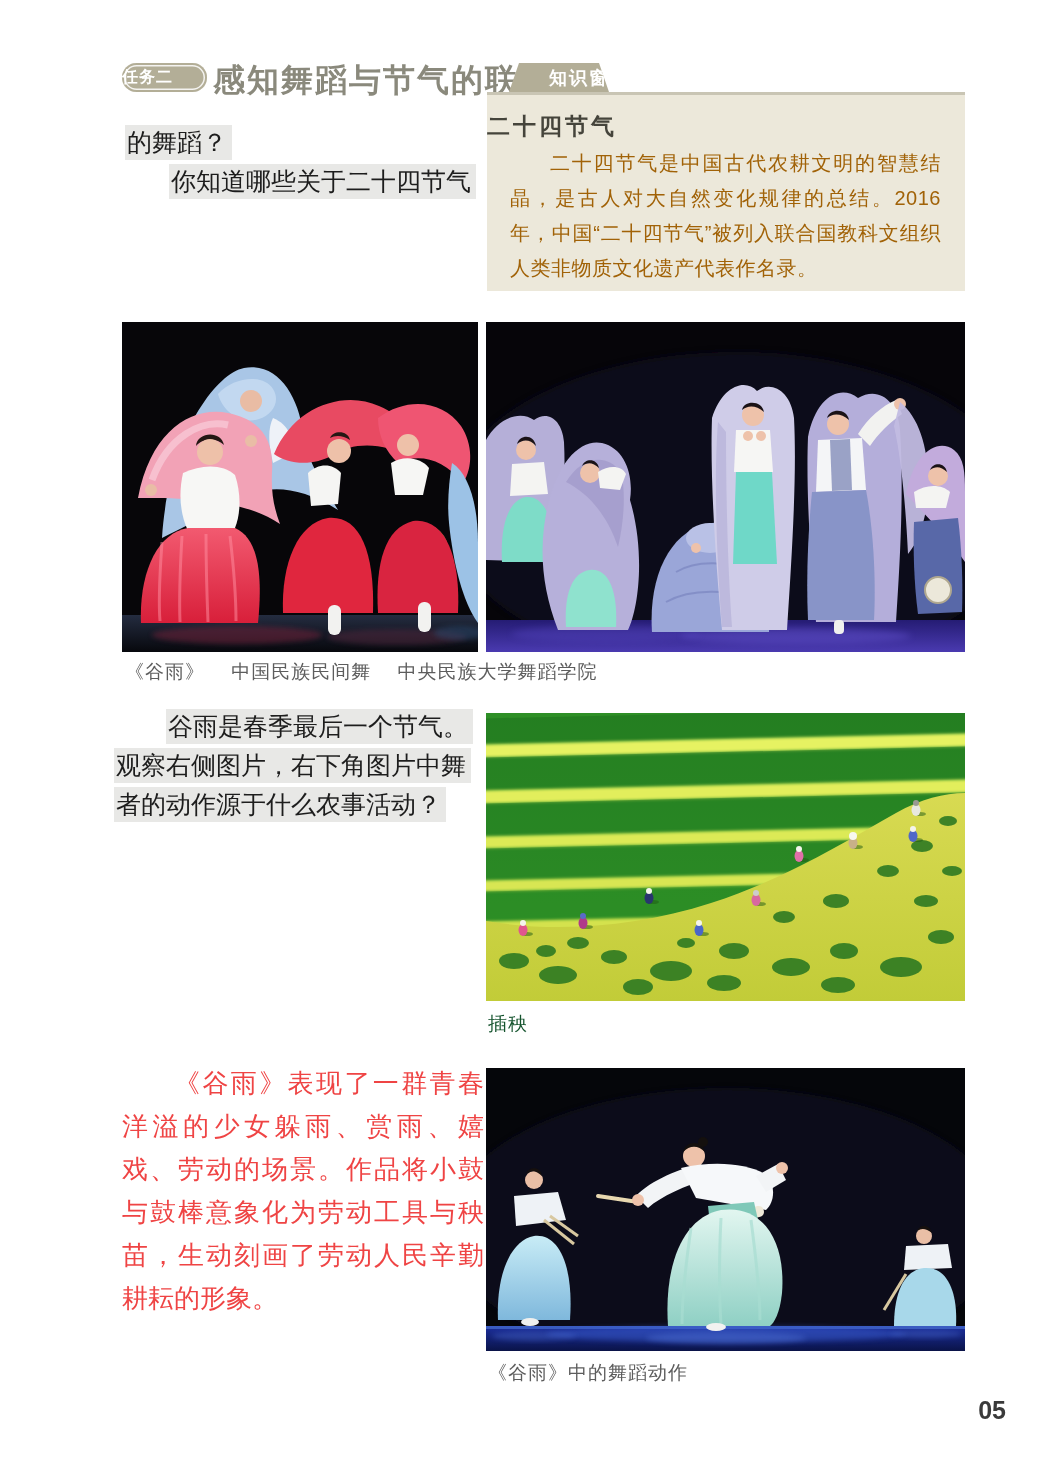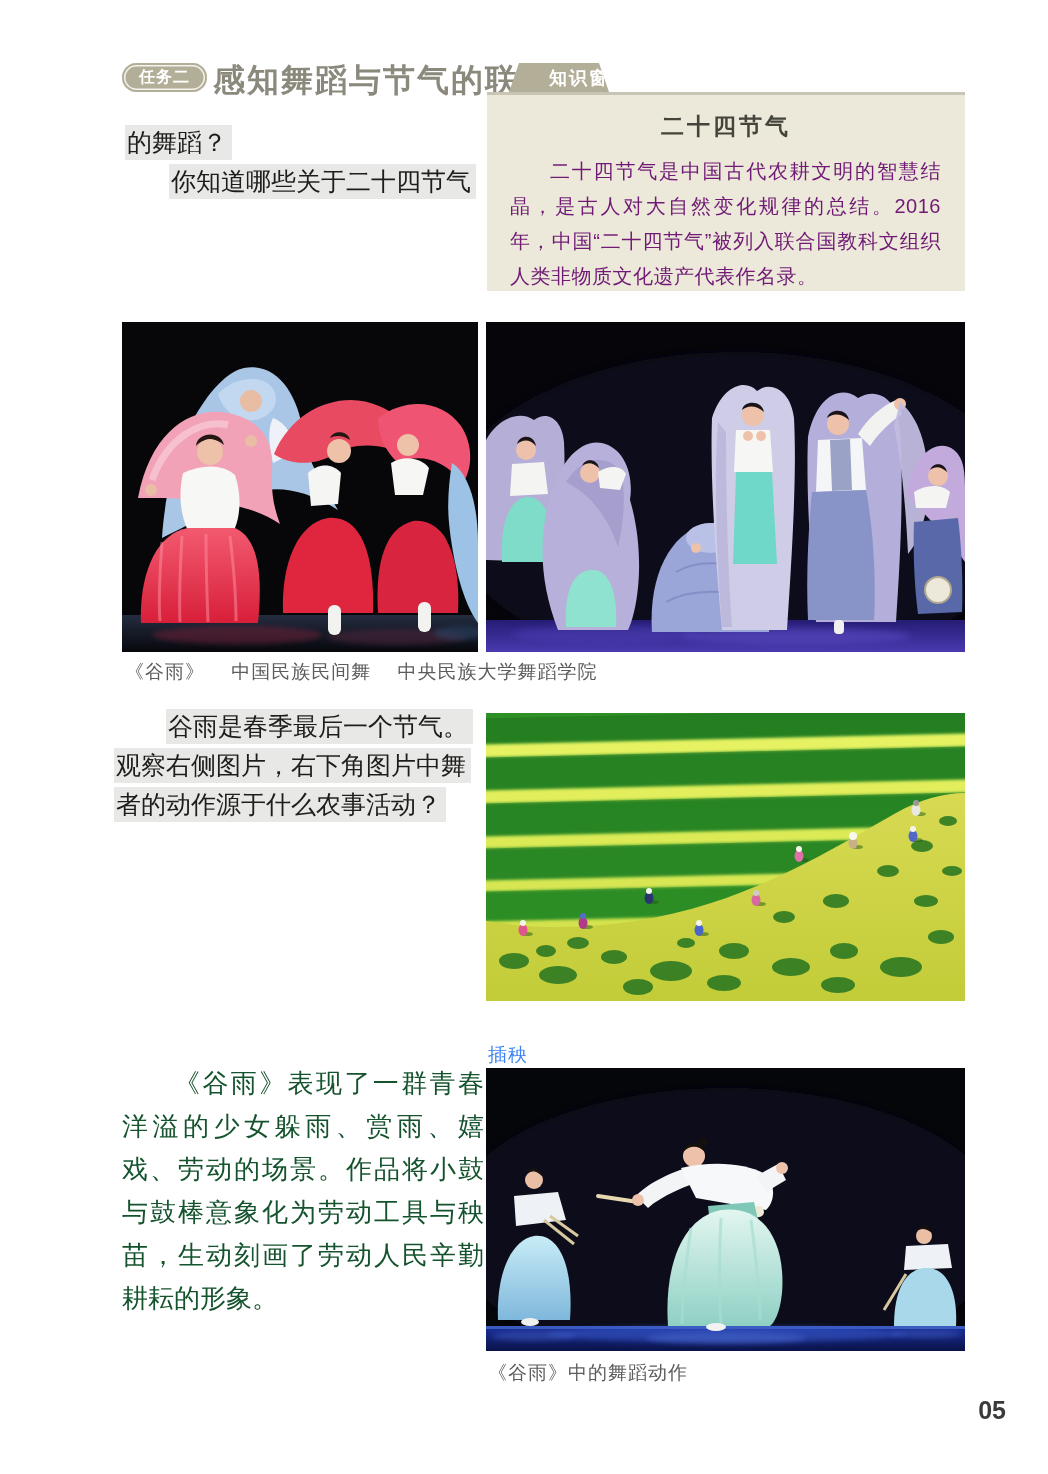--- a/index.html
+++ b/index.html
@@ -4,34 +4,34 @@
 <style>
   *{margin:0;padding:0;box-sizing:border-box}
   html,body{background:#ffffff}
   .page{position:relative;width:1048px;height:1474px;background:#fff;overflow:hidden;
         font-family:"Liberation Sans","DejaVu Sans",sans-serif;}
 
   
   .badge{position:absolute;left:122px;top:63px;width:85px;height:29px;border-radius:15px;
          background:var(--khaki,#b3ae97);
          box-shadow:inset 0 0 0 2px var(--khaki,#b3ae97),inset 0 0 0 3.5px rgba(255,255,255,.85);
-         display:flex;align-items:center;justify-content:center}
+         display:flex;align-items:center;justify-content:flex-start}
   .badge span{color:#fff;font-size:16px;font-weight:bold;letter-spacing:1px}
   .page-title{position:absolute;left:213px;top:59px;font-size:32px;font-weight:bold;
               color:var(--titlecolor,#8a897c);letter-spacing:2px;white-space:nowrap}
 
   
   .kw-tab{position:absolute;left:509px;top:63px;width:100px;height:29px;background:var(--khaki,#b3ae97);
           clip-path:polygon(10px 0,90px 0,100% 100%,0 100%);
           display:flex;align-items:center;justify-content:flex-end}
   .kw-tab span{color:#fff;font-size:18px;font-weight:bold;letter-spacing:2px}
   .kw-box{position:absolute;left:487px;top:92px;width:478px;height:199px;
           background:var(--boxbg,#ece8da);border-top:3px solid var(--rule,#c9c5b4)}
-  .kw-title{margin-top:16px;text-align:center;font-size:23px;font-weight:bold;color:#45443b;letter-spacing:3px}
-  .kw-body{margin:12px 24px 0 23px;font-size:20px;line-height:35px;color:#701a75;
+  .kw-title{margin-top:16px;font-size:23px;font-weight:bold;color:#45443b;letter-spacing:3px}
+  .kw-body{margin:4px 24px 0 23px;font-size:20px;line-height:35px;color:#a16207;
            text-indent:2em;text-align:justify;letter-spacing:.5px}
 
   
   .q{position:absolute;font-family:"DejaVu Serif","Liberation Serif",serif;font-size:25px;color:#1d1d1d}
   .q .q-line{line-height:39px;white-space:nowrap}
   .hl{background:var(--highlight,#e8e8e6);padding:3px 5px 3px 2px}
   .q1{left:125px;top:123px}
   .q1 .indent{padding-left:44px}
   .q2{left:114px;top:707px}
   .q2 .indent{padding-left:52px}
@@ -39,26 +39,26 @@
   
   .photo{position:absolute;overflow:hidden;background:#000}
   .photo svg{display:block}
   .photo1{left:122px;top:322px;width:356px;height:330px}
   .photo2{left:486px;top:322px;width:479px;height:330px}
   .photo3{left:486px;top:713px;width:479px;height:288px}
   .photo4{left:486px;top:1068px;width:479px;height:283px}
 
   .caption{position:absolute;font-size:19px;color:#5d5d5d;letter-spacing:1px;white-space:nowrap}
   .cap1{left:125px;top:659px}
-  .cap2{left:488px;top:1042px;color:#3b82f6}
+  .cap2{left:488px;top:1011px;color:#14532d}
   .cap3{left:488px;top:1360px}
 
   .para{position:absolute;left:122px;top:1062px;width:362px;
         font-family:"Liberation Serif","DejaVu Serif",serif;font-size:26px;line-height:43px;
-        color:#14532d;text-indent:2em;text-align:justify}
+        color:#ef4444;text-indent:2em;text-align:justify}
 
   .page-number{position:absolute;right:42px;top:1396px;font-size:25px;font-weight:bold;color:#3a3a3a}
 </style>
 </head>
 <body>
 
 <div class="page">
 
   <div class="badge">
     <span>任务二</span>

